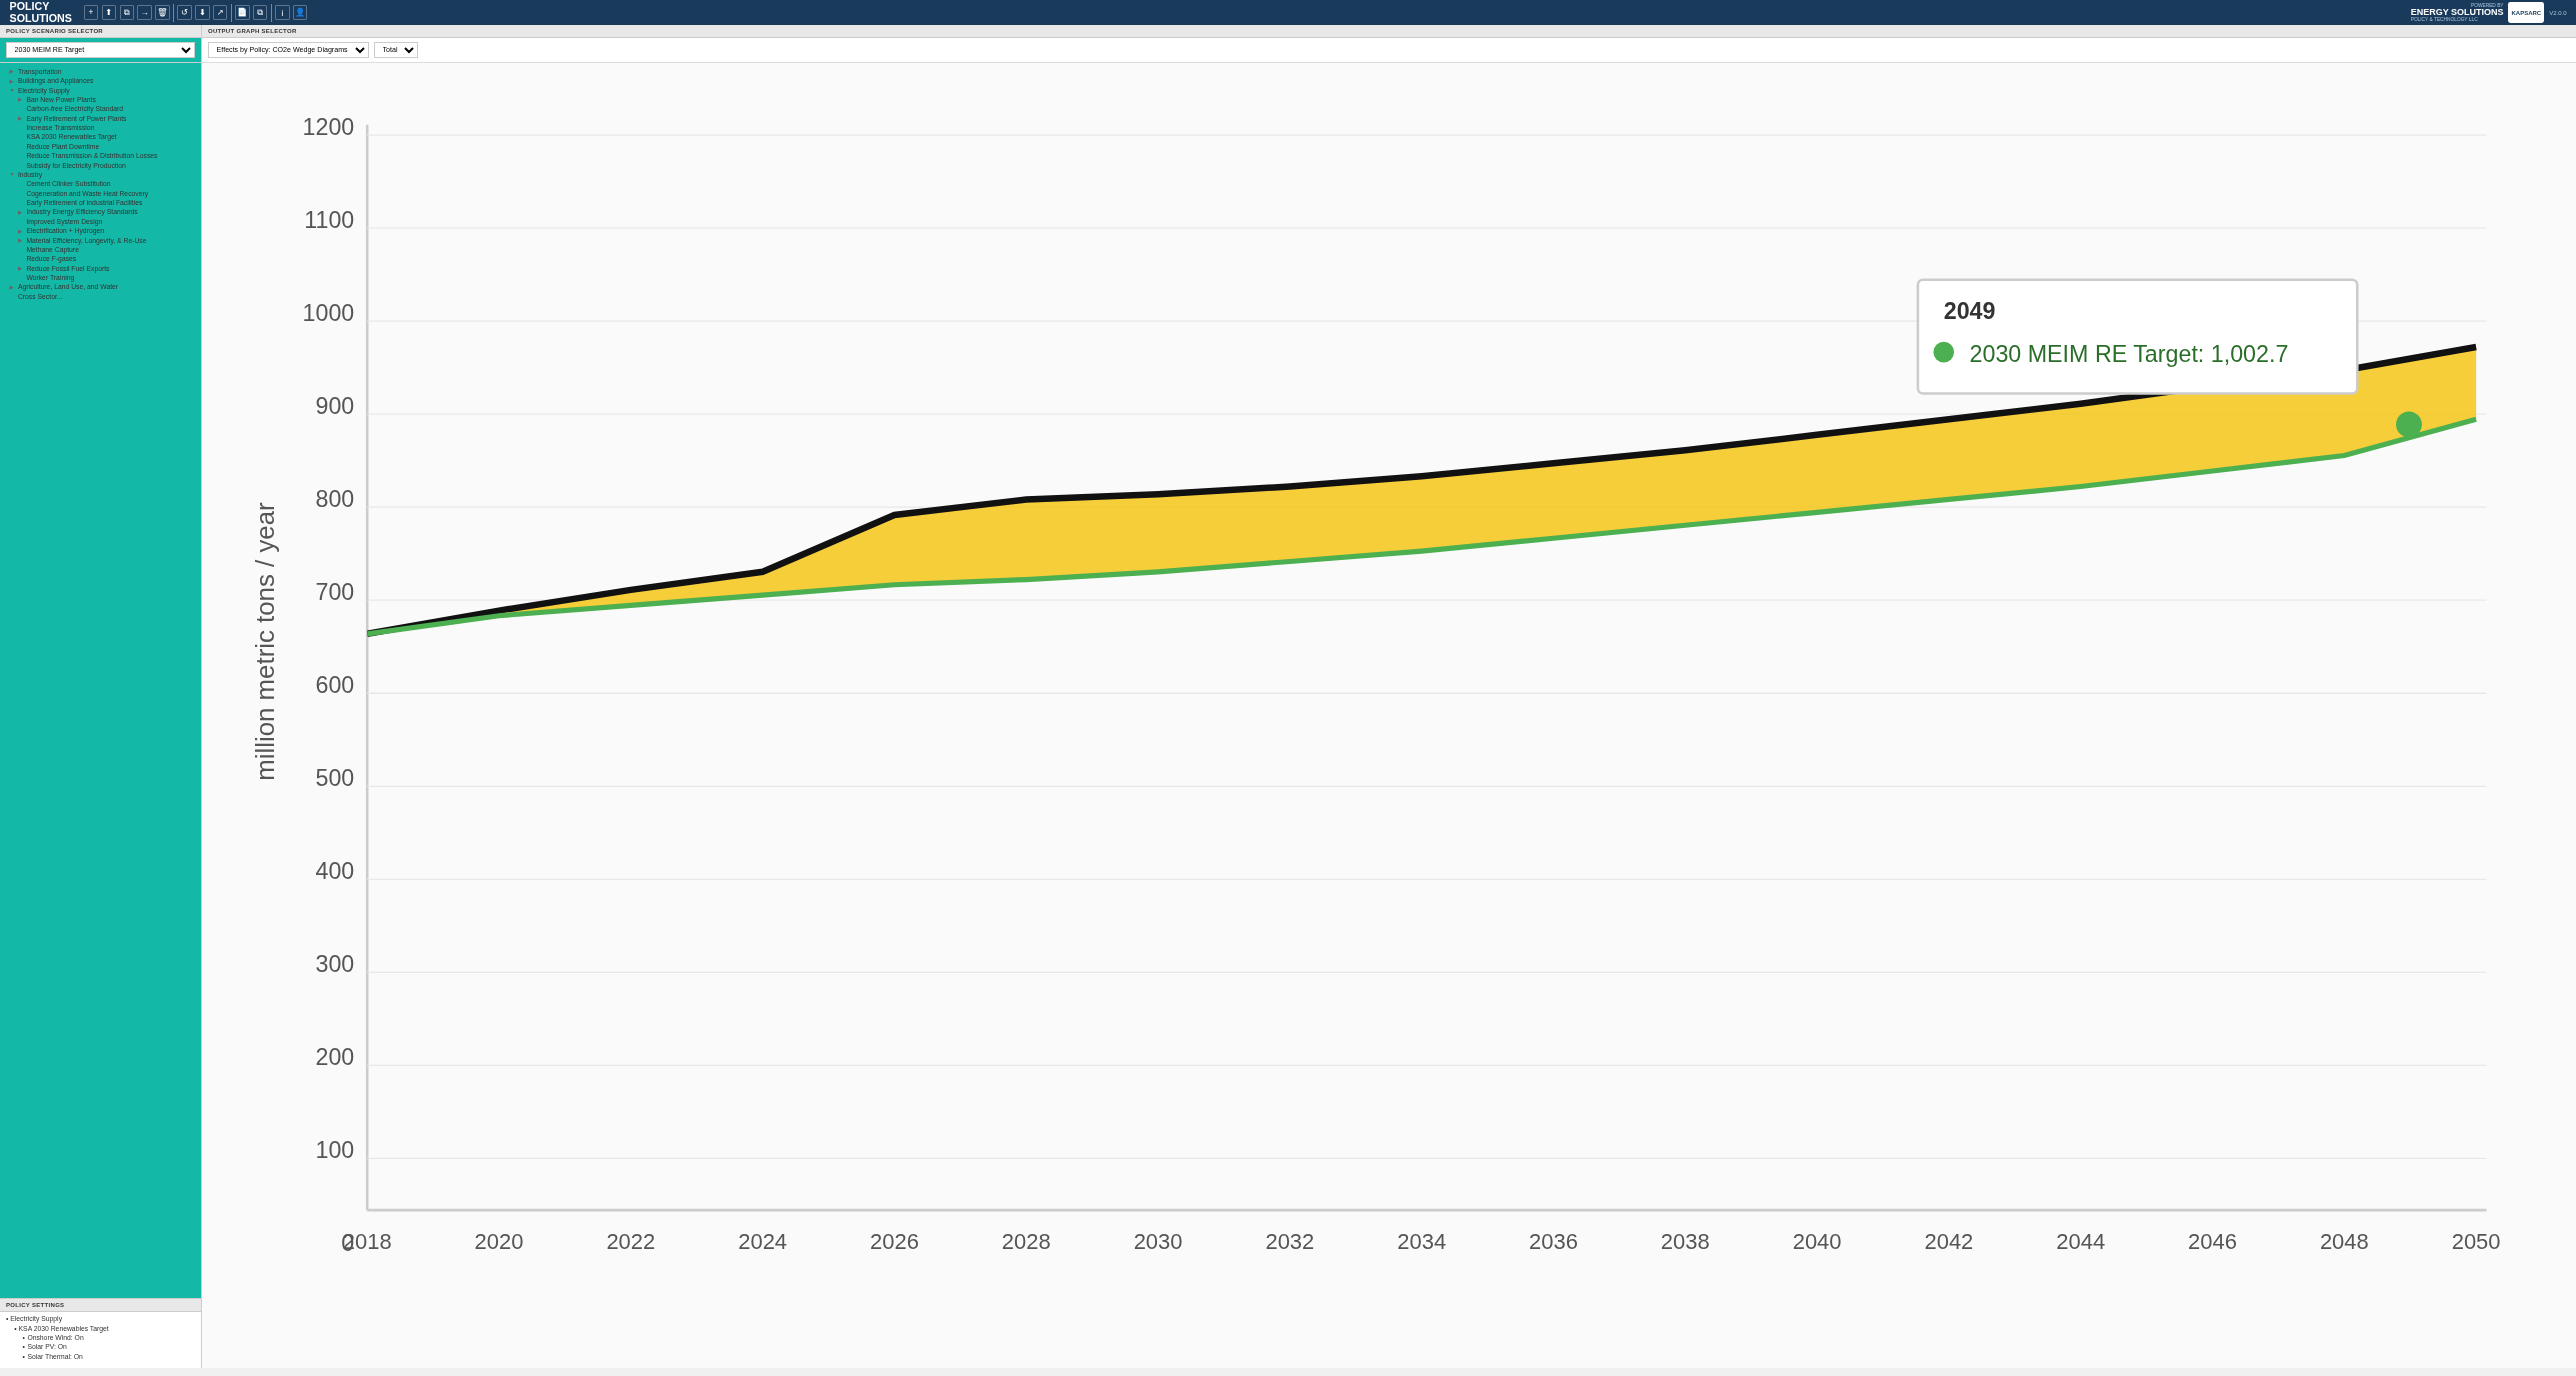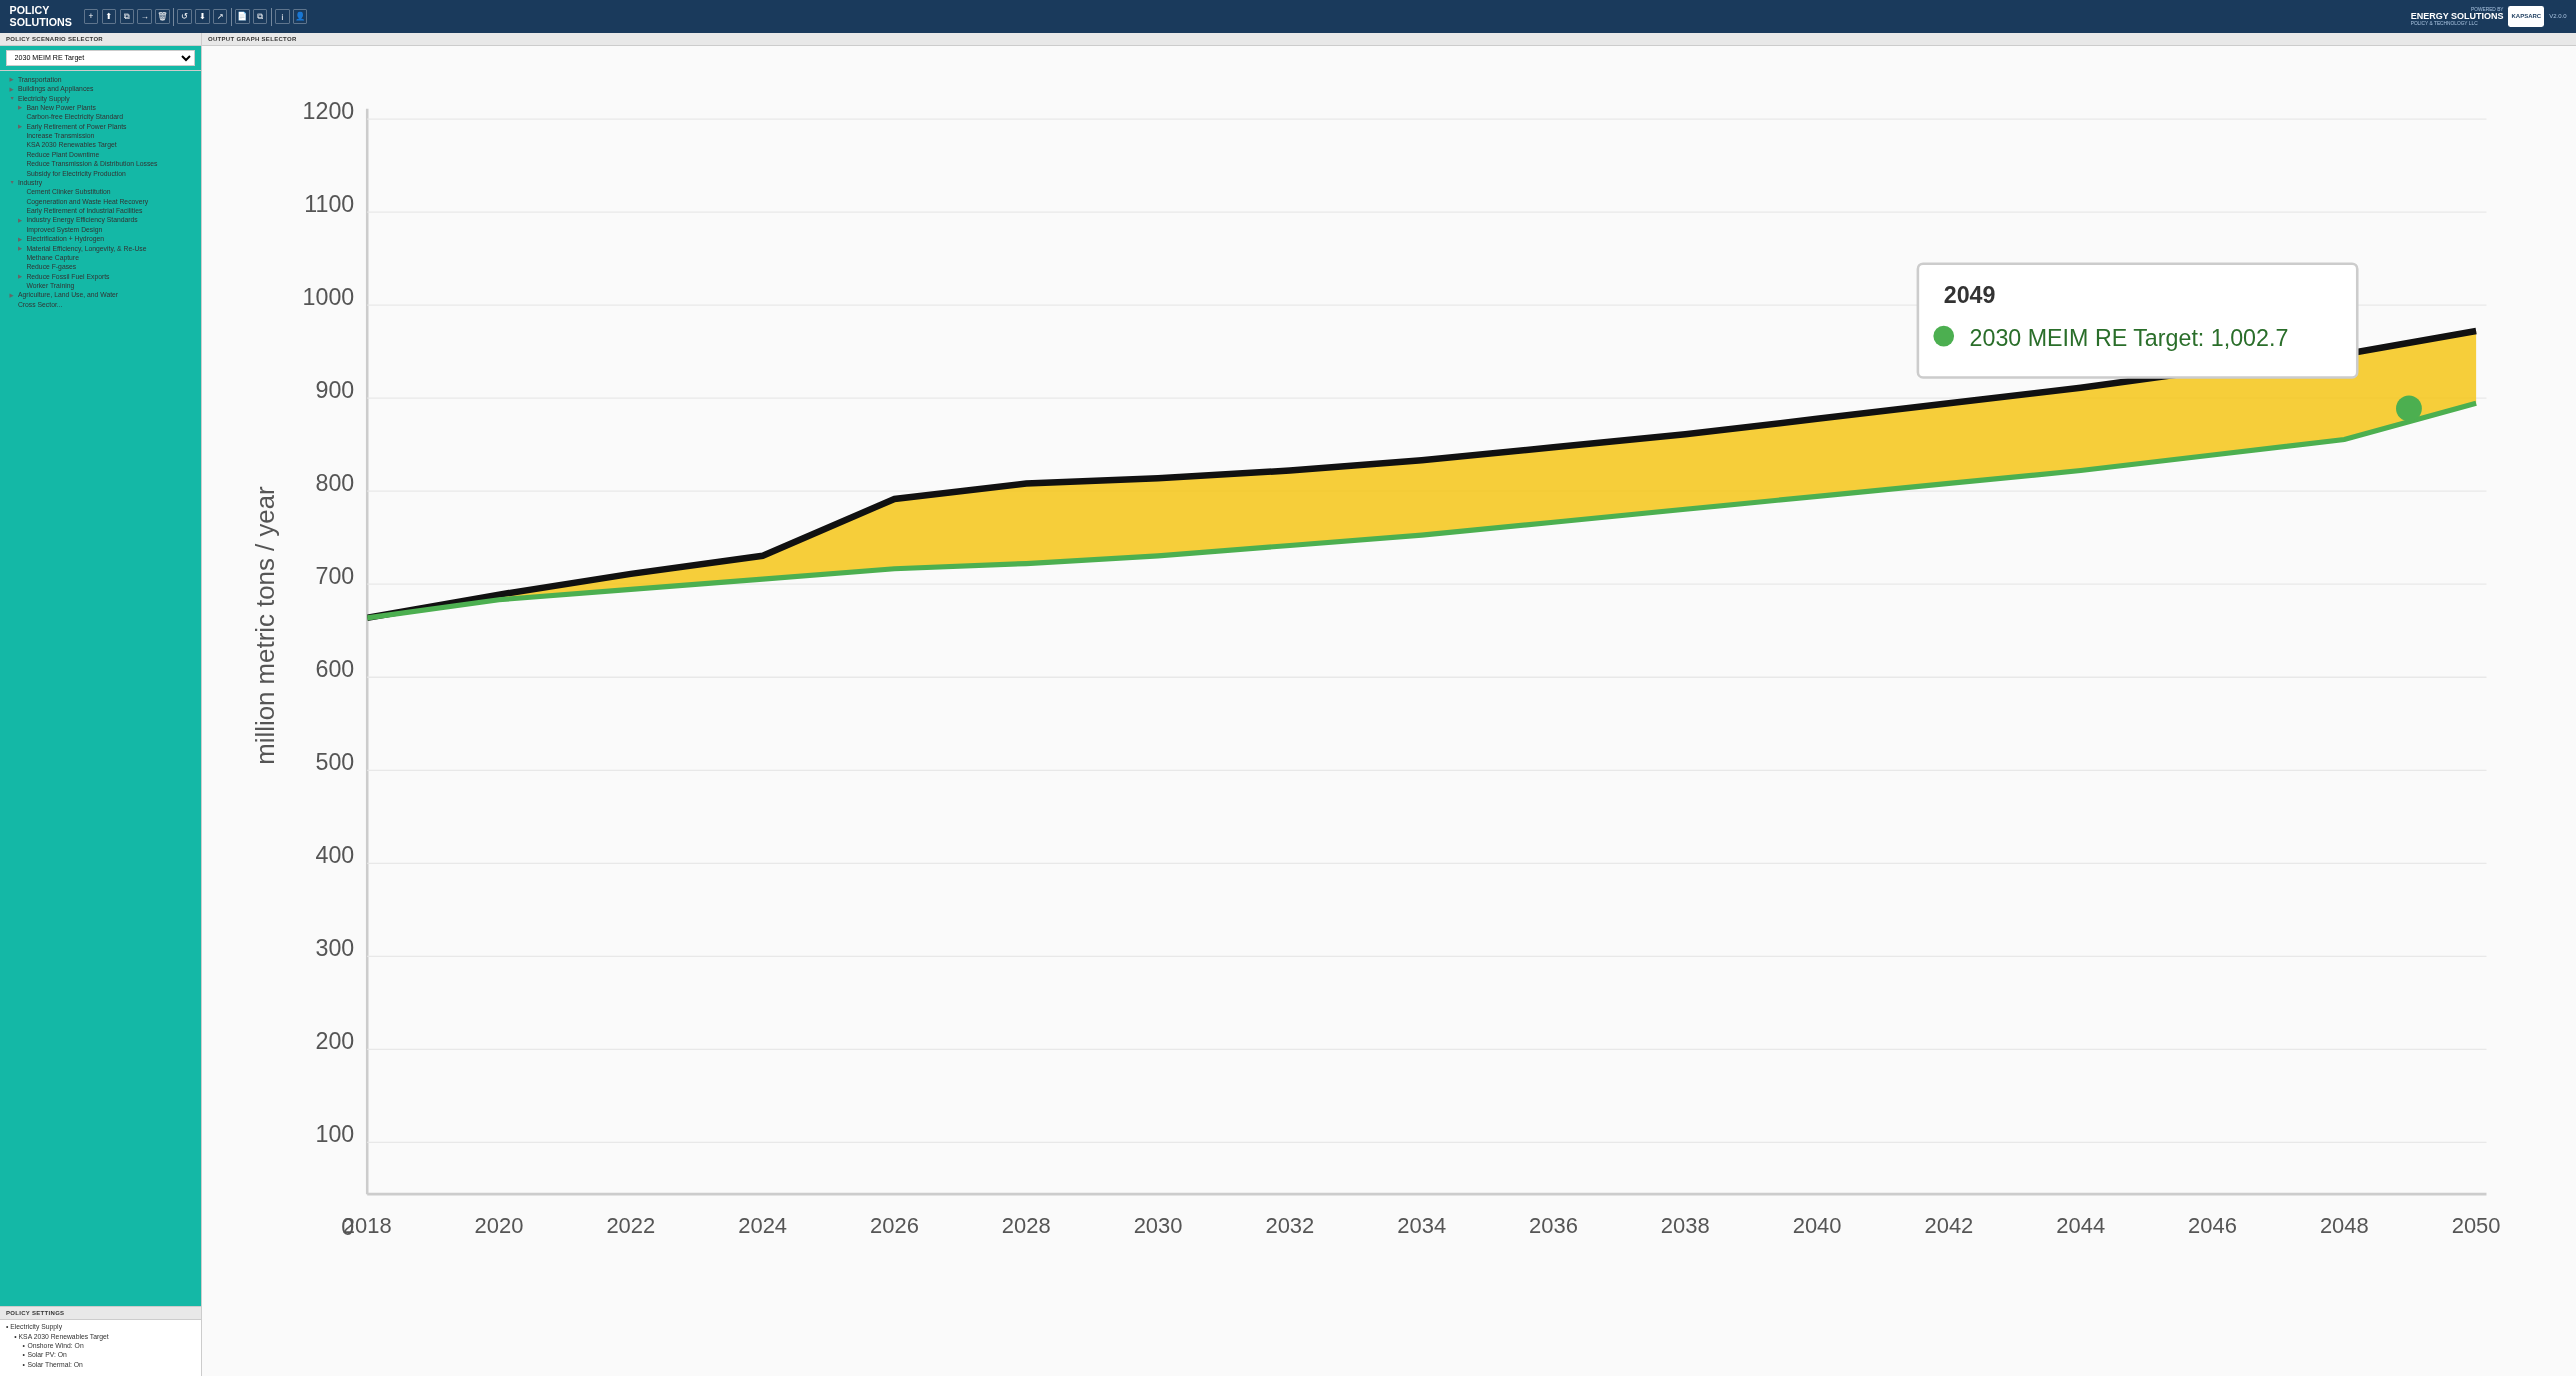--- a/index.html
+++ b/index.html
@@ -5,21 +5,21 @@
     * { box-sizing: border-box; margin: 0; padding: 0; }
     body { font-family: Arial, sans-serif; font-size: 7.1px; background: #f0f0f0; }
 
     
     .header {
       background: #1a3a5c;
       display: flex;
       align-items: center;
       padding: 4.8px 9.5px;
       gap: 7.1px;
-      height: 33px;
+      height: 25px;
     }
     .header-title {
       color: white;
       font-size: 10.7px;
       font-weight: bold;
       line-height: 1.1;
       margin-right: 4.8px;
     }
     .header-icons {
       display: flex;
@@ -391,20 +391,28 @@
           <span class="bullet">•</span><span>Solar Thermal: On</span>
         </div>
       </div>
     </div>
   </div>
 
   <div class="right-panel">
     <div class="output-header">
       <span>OUTPUT GRAPH SELECTOR</span>
     </div>
+    <div class="output-selects">
+      <select class="output-select">
+        <option>Effects by Policy: CO2e Wedge Diagrams</option>
+      </select>
+      <select class="output-select">
+        <option>Total</option>
+      </select>
+    </div>
 
     <div class="chart-area">
       <svg class="chart-svg" viewBox="0 0 900 520" preserveAspectRatio="xMidYMid meet" style="font-size:12px">
 
         <text x="-220" y="14" transform="rotate(-90)" font-size="10" fill="#555" text-anchor="middle">million metric tons / year</text>
 
         <line x1="50" y1="20" x2="50" y2="440" stroke="#ccc" stroke-width="1"></line>
 
         <text x="45" y="24" font-size="9" fill="#555" text-anchor="end">1200</text>
         <line x1="50" y1="24" x2="870" y2="24" stroke="#e8e8e8" stroke-width="0.5"></line>

